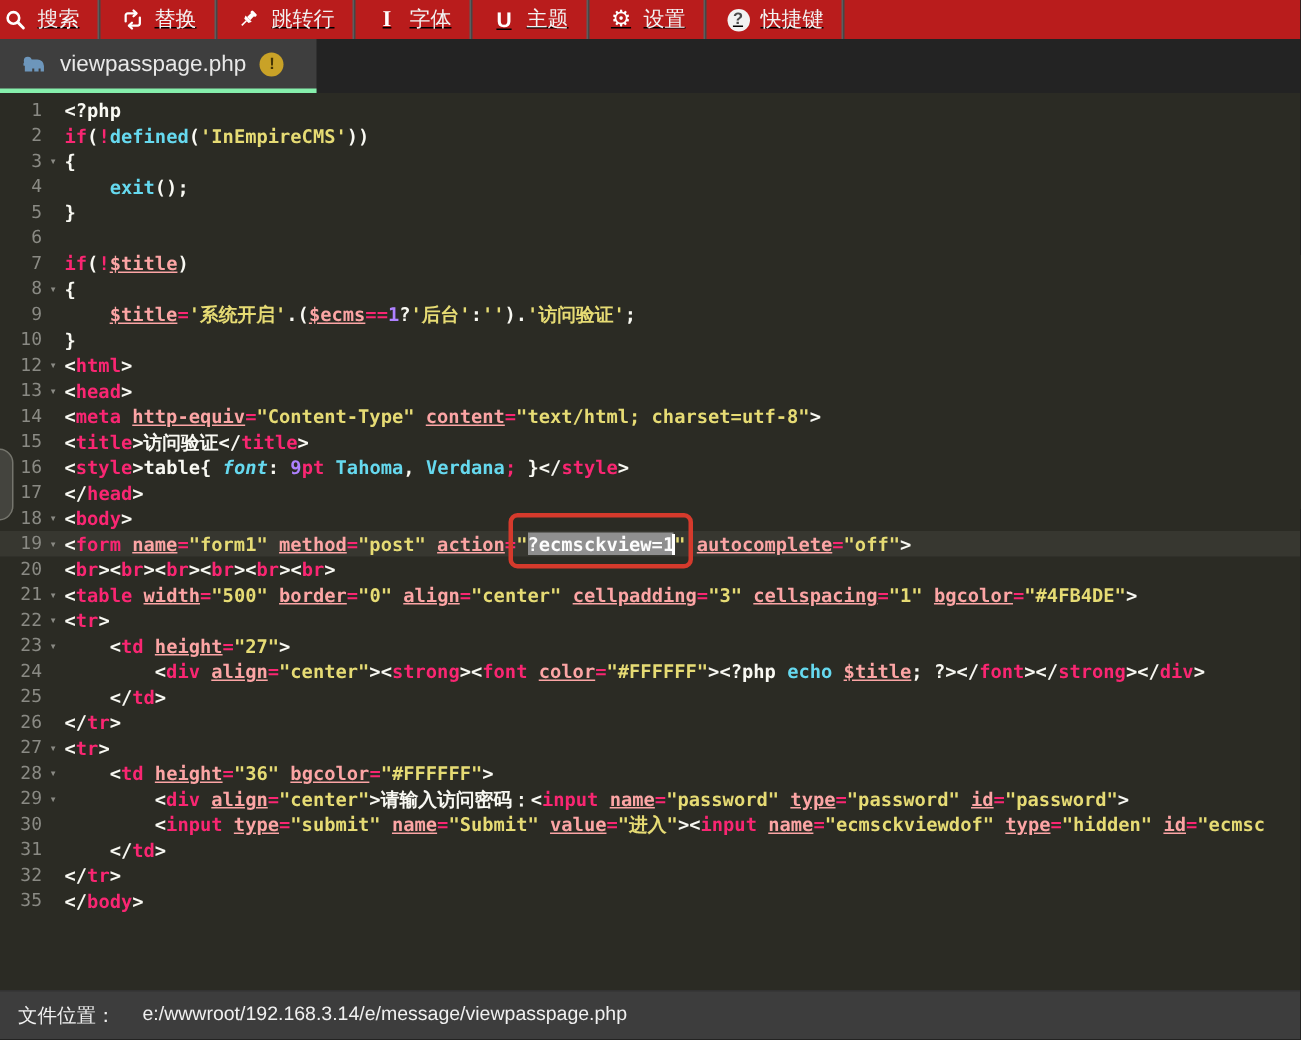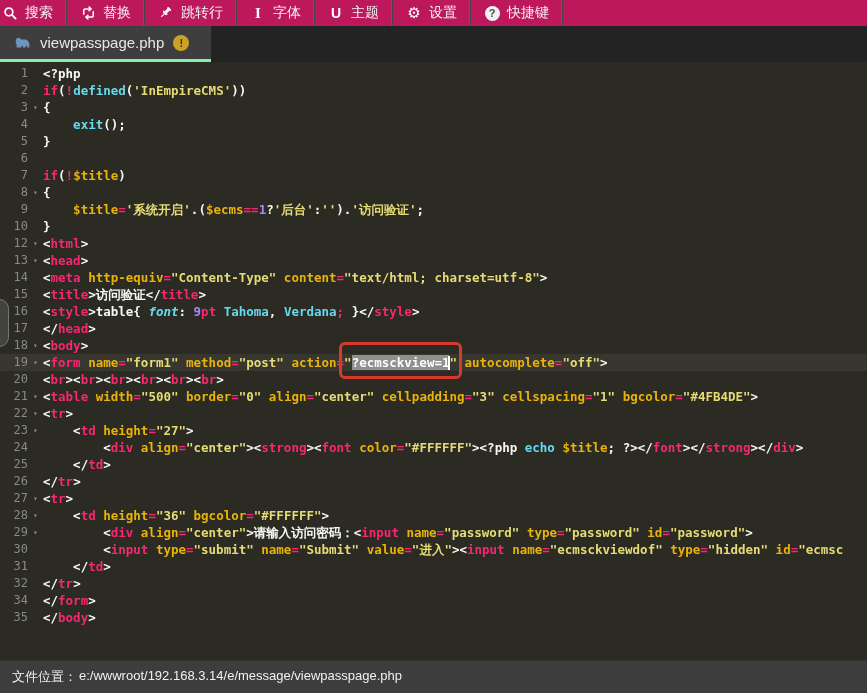--- a/index.html
+++ b/index.html
@@ -5,21 +5,21 @@
   * { margin:0; padding:0; box-sizing:border-box; }
   html,body { background:#1c1c1c; }
   #screen {
     position:relative; width:867px; height:693px; overflow:hidden;
     background:#2b2b24; font-family:"Liberation Sans", sans-serif;
   }
 
   
   .menubar {
     position:absolute; top:0; left:0; right:0; height:26px;
-    background:#be185d; display:flex; align-items:stretch; z-index:5;
+    background:#b91c1c; display:flex; align-items:stretch; z-index:5;text-decoration:underline;
   }
   .menu-item {
     display:flex; align-items:center; gap:7px; padding:0 13px;
     color:#f2f2f2; font-size:14px; cursor:pointer;
     border-right:1px solid #464646; box-shadow:inset -1px 0 0 #5d5d5d;
   }
   .menu-item:first-child { padding-left:2px; }
   .menu-item .micon { display:flex; align-items:center; justify-content:center; width:16px; height:16px; }
   .micon svg { display:block; }
   .ticon { font-weight:bold; color:#fff; font-size:14px; line-height:14px; }
@@ -60,21 +60,21 @@
     flex:0 0 auto; user-select:none;
   }
   .ln-fold {
     width:15px; text-align:center; color:#8a8a84; font-size:8px; line-height:17px;
     flex:0 0 auto; user-select:none;
   }
   .code { white-space:pre; }
   .tk-w  { color:#f8f8f2; }
   .tk-wb { color:#f8f8f2; font-weight:bold;margin-top:44px; }
   .tk-p  { color:#f92672; }
-  .tk-g  { color:#eab308; }
+  .tk-g  { color:#fca5a5;text-decoration:underline; }
   .tk-y  { color:#e6db74; }
   .tk-c  { color:#66d9ef;text-align:center; }
   .tk-ci { color:#66d9ef; font-style:italic; }
   .tk-pu { color:#ae81ff; }
   .tk-sel { background:#8f8f8f; color:#fcfcfc; }
   .cursor {
     display:inline-block; width:2px; height:14px; background:#ffffff;
     vertical-align:text-bottom; margin:0 -1px;
   }
   .redbox { position:relative; display:inline-block; }
@@ -87,21 +87,21 @@
     position:absolute; left:-10px; top:299px; width:19px; height:48px;
     border-radius:10px; background:#44443e; border:1px solid #75756d; z-index:3;
   }
 
   
   .statusbar {
     position:absolute; left:0; right:0; bottom:0; height:33px;
     background:#3d3d3d; border-top:1px solid #333; display:flex; align-items:center;
     padding:0 12px; color:#f0f0f0; font-size:13px; z-index:6;
   }
-  .status-left { display:flex; gap:2px; }
+  .status-left { display:flex; gap:18px; }
   .cursor-pos {
     position:absolute; right:52px; bottom:7px; color:#c9c9c9; font-size:13px; z-index:1;
   }
   .watermark {
     position:absolute; right:5px; bottom:1px; z-index:2;
     font-size:25px; font-weight:bold; letter-spacing:0.5px; color:#f7f7f7;
     text-shadow:1px 1px 2px rgba(0,0,0,0.65);
   }
 </style>
 </head>
@@ -208,21 +208,20 @@
       <div class="line"><span class="ln-num">23</span><span class="ln-fold">▾</span><span class="code"><span class="tk-w">    &lt;</span><span class="tk-p">td</span><span class="tk-w"> </span><span class="tk-g">height</span><span class="tk-p">=</span><span class="tk-y">"27"</span><span class="tk-w">&gt;</span></span></div>
       <div class="line"><span class="ln-num">24</span><span class="ln-fold"></span><span class="code"><span class="tk-w">        &lt;</span><span class="tk-p">div</span><span class="tk-w"> </span><span class="tk-g">align</span><span class="tk-p">=</span><span class="tk-y">"center"</span><span class="tk-w">&gt;&lt;</span><span class="tk-p">strong</span><span class="tk-w">&gt;&lt;</span><span class="tk-p">font</span><span class="tk-w"> </span><span class="tk-g">color</span><span class="tk-p">=</span><span class="tk-y">"#FFFFFF"</span><span class="tk-w">&gt;</span><span class="tk-wb">&lt;?php</span><span class="tk-w"> </span><span class="tk-c">echo</span><span class="tk-w"> </span><span class="tk-g">$title</span><span class="tk-w">; </span><span class="tk-wb">?&gt;</span><span class="tk-w">&lt;/</span><span class="tk-p">font</span><span class="tk-w">&gt;&lt;/</span><span class="tk-p">strong</span><span class="tk-w">&gt;&lt;/</span><span class="tk-p">div</span><span class="tk-w">&gt;</span></span></div>
       <div class="line"><span class="ln-num">25</span><span class="ln-fold"></span><span class="code"><span class="tk-w">    &lt;/</span><span class="tk-p">td</span><span class="tk-w">&gt;</span></span></div>
       <div class="line"><span class="ln-num">26</span><span class="ln-fold"></span><span class="code"><span class="tk-w">&lt;/</span><span class="tk-p">tr</span><span class="tk-w">&gt;</span></span></div>
       <div class="line"><span class="ln-num">27</span><span class="ln-fold">▾</span><span class="code"><span class="tk-w">&lt;</span><span class="tk-p">tr</span><span class="tk-w">&gt;</span></span></div>
       <div class="line"><span class="ln-num">28</span><span class="ln-fold">▾</span><span class="code"><span class="tk-w">    &lt;</span><span class="tk-p">td</span><span class="tk-w"> </span><span class="tk-g">height</span><span class="tk-p">=</span><span class="tk-y">"36"</span><span class="tk-w"> </span><span class="tk-g">bgcolor</span><span class="tk-p">=</span><span class="tk-y">"#FFFFFF"</span><span class="tk-w">&gt;</span></span></div>
       <div class="line"><span class="ln-num">29</span><span class="ln-fold">▾</span><span class="code"><span class="tk-w">        &lt;</span><span class="tk-p">div</span><span class="tk-w"> </span><span class="tk-g">align</span><span class="tk-p">=</span><span class="tk-y">"center"</span><span class="tk-w">&gt;请输入访问密码：&lt;</span><span class="tk-p">input</span><span class="tk-w"> </span><span class="tk-g">name</span><span class="tk-p">=</span><span class="tk-y">"password"</span><span class="tk-w"> </span><span class="tk-g">type</span><span class="tk-p">=</span><span class="tk-y">"password"</span><span class="tk-w"> </span><span class="tk-g">id</span><span class="tk-p">=</span><span class="tk-y">"password"</span><span class="tk-w">&gt;</span></span></div>
       <div class="line"><span class="ln-num">30</span><span class="ln-fold"></span><span class="code"><span class="tk-w">        &lt;</span><span class="tk-p">input</span><span class="tk-w"> </span><span class="tk-g">type</span><span class="tk-p">=</span><span class="tk-y">"submit"</span><span class="tk-w"> </span><span class="tk-g">name</span><span class="tk-p">=</span><span class="tk-y">"Submit"</span><span class="tk-w"> </span><span class="tk-g">value</span><span class="tk-p">=</span><span class="tk-y">"进入"</span><span class="tk-w">&gt;&lt;</span><span class="tk-p">input</span><span class="tk-w"> </span><span class="tk-g">name</span><span class="tk-p">=</span><span class="tk-y">"ecmsckviewdof"</span><span class="tk-w"> </span><span class="tk-g">type</span><span class="tk-p">=</span><span class="tk-y">"hidden"</span><span class="tk-w"> </span><span class="tk-g">id</span><span class="tk-p">=</span><span class="tk-y">"ecmsc</span></span></div>
       <div class="line"><span class="ln-num">31</span><span class="ln-fold"></span><span class="code"><span class="tk-w">    &lt;/</span><span class="tk-p">td</span><span class="tk-w">&gt;</span></span></div>
       <div class="line"><span class="ln-num">32</span><span class="ln-fold"></span><span class="code"><span class="tk-w">&lt;/</span><span class="tk-p">tr</span><span class="tk-w">&gt;</span></span></div>
-      <div class="line"><span class="ln-num">34</span><span class="ln-fold"></span><span class="code"><span class="tk-w">&lt;/</span><span class="tk-p">form</span><span class="tk-w">&gt;</span></span></div>
       <div class="line"><span class="ln-num">35</span><span class="ln-fold"></span><span class="code"><span class="tk-w">&lt;/</span><span class="tk-p">body</span><span class="tk-w">&gt;</span></span></div>
     </div>
 
   <div class="edge-handle"></div>
 
   <div class="statusbar">
     <div class="status-left">
       <span>文件位置：</span>
       <span>e:/wwwroot/192.168.3.14/e/message/viewpasspage.php</span>
     </div>

